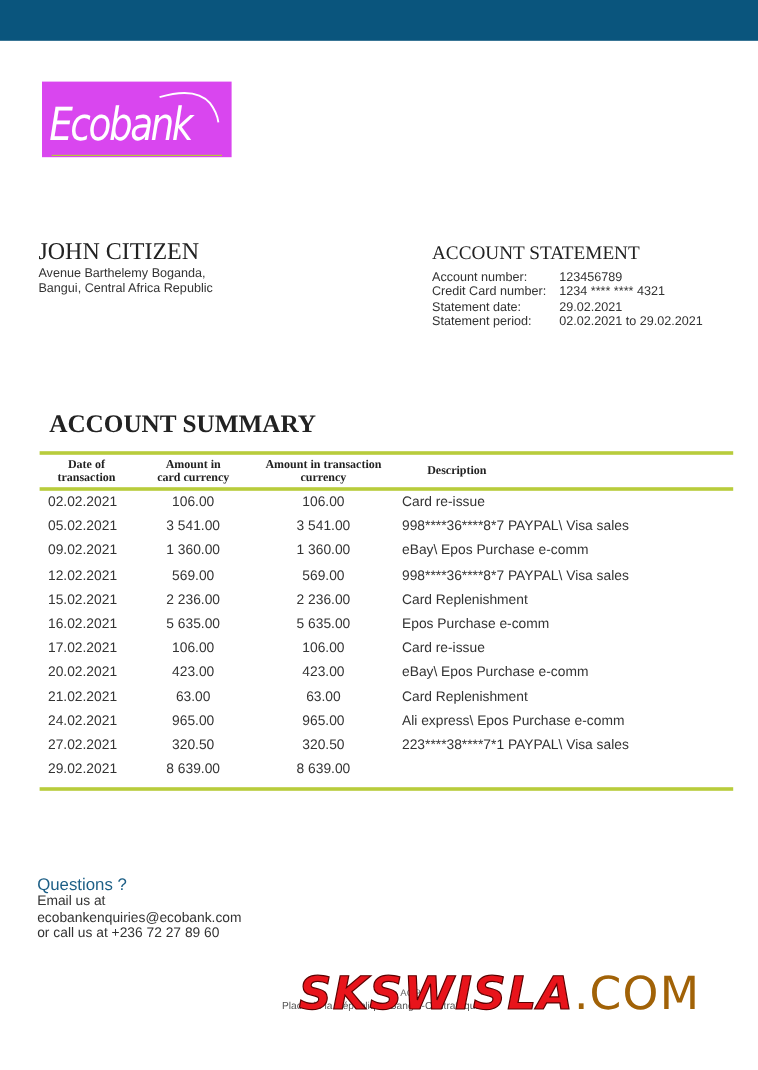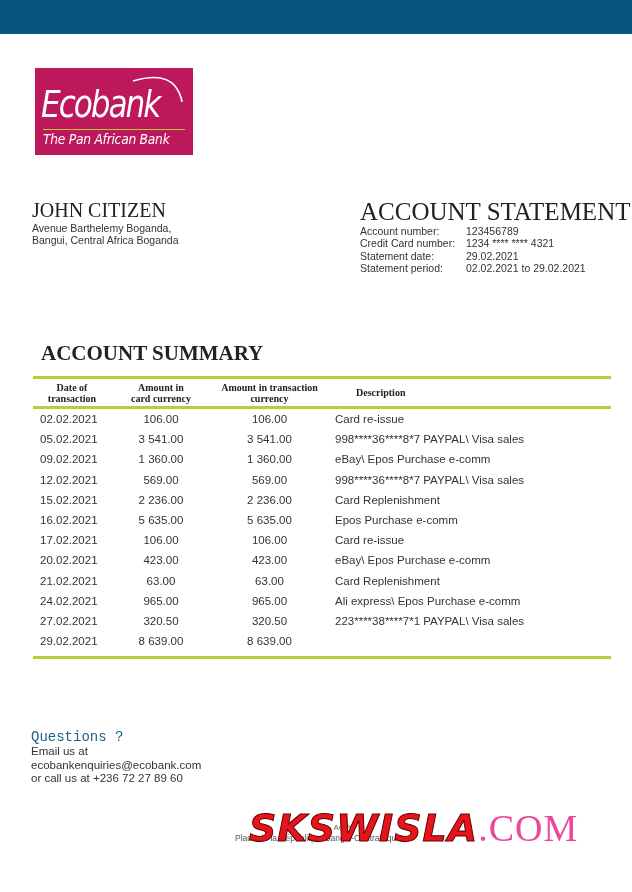--- a/index.html
+++ b/index.html
@@ -5,22 +5,22 @@
   html, body { margin: 0; padding: 0; }
   body {
     width: 632px; height: 892px; position: relative; overflow: hidden;
     background: #ffffff;
     font-family: "Liberation Sans", sans-serif;
     color: #2b2b2b;
   }
   .topbar { position: absolute; left: 0; top: 0; width: 632px; height: 34px; background: #0a557d; }
 
   .logo {
-    position: absolute; left: 35px; top: 68px; width: 158px; height: 87px;
-    background: #be185d; color: #ffffff; box-sizing: border-box;
+    position: absolute; left: 35px; top: 68px; width: 158px; height: 63px;
+    background: #d946ef; color: #ffffff; box-sizing: border-box;
   }
   .logo-swoosh { position: absolute; left: 0; top: 0; width: 158px; height: 60px; }
   .logo-name {
     position: absolute; left: 6px; top: 14px;
     font-family: "DejaVu Sans", sans-serif; font-style: italic;
     font-size: 38px; letter-spacing: -2.5px; line-height: 44px;
     transform: scaleX(0.82); transform-origin: left center;
   }
   .logo-rule { position: absolute; left: 8px; top: 61px; width: 142px; height: 1px; background: #b6c93a; }
   .logo-tag {
@@ -28,21 +28,21 @@
     font-family: "DejaVu Sans", sans-serif; font-style: italic;
     font-size: 14px; line-height: 16px; letter-spacing: -0.3px;
     transform: scaleX(0.88); transform-origin: left center; white-space: nowrap;
   }
 
   .customer { position: absolute; left: 32px; top: 199px; }
   .customer-name { font-family: "Liberation Serif", serif; font-size: 20px; line-height: 22px; color: #222; }
   .customer-addr { font-size: 10.5px; line-height: 12px; color: #333; margin-top: 1px; }
 
   .statement { position: absolute; left: 360px; top: 201px; }
-  .statement-title { font-family: "Liberation Serif", serif; font-size: 25px; line-height: 22px; color: #222; white-space: nowrap; }
+  .statement-title { font-family: "Liberation Serif", serif; font-size: 16px; line-height: 22px; color: #222; white-space: nowrap; }
   .meta { margin-top: 2px; font-size: 10.5px; line-height: 12.3px; color: #333; }
   .meta-row { display: flex; }
   .meta-label { width: 106px; }
   .meta-value { white-space: nowrap; }
 
   .summary-title {
     position: absolute; left: 41px; top: 341px;
     font-family: "Liberation Serif", serif; font-weight: bold; font-size: 21px; color: #222; white-space: nowrap;
   }
 
@@ -59,53 +59,53 @@
   .c4 { flex: 1; }
   .th.c4 { text-align: left; padding-left: 28px; }
   .tbody { padding-top: 0px; padding-bottom: 5px; }
   .tr { display: flex; height: 20.2px; align-items: center; font-size: 11.5px; color: #333; }
   .td.c1 { text-align: left; padding-left: 7px; width: 71px; }
   .td.c2 { text-align: center; }
   .td.c3 { text-align: center; }
   .td.c4 { text-align: left; padding-left: 7px; white-space: nowrap; }
 
   .questions { position: absolute; left: 31px; top: 729px; }
-  .q-title { font-family: Liberation Mono, monospace; font-size: 14px; color: #1d5f86; line-height: 16px; }
+  .q-title { font-family: Liberation Sans, sans-serif; font-size: 14px; color: #1d5f86; line-height: 16px; }
   .q-line { font-size: 11.5px; line-height: 13.5px; color: #333; }
 
   .footer { position: absolute; left: 232px; top: 821px; width: 200px; }
   .f-bank { font-size: 11px; font-weight: bold; color: #1d5f86; line-height: 13px; white-space: nowrap; }
   .f-agp { font-size: 8px; color: #666; text-align: center; line-height: 10px; margin-top: 2px; padding-left: 20px; }
   .f-addr { font-size: 8.5px; color: #555; line-height: 11px; white-space: nowrap; margin-left: 3px; }
 
   .watermark {
     position: absolute; left: 249px; top: 806px; white-space: nowrap;
     font-family: "DejaVu Sans", sans-serif; font-size: 38px; line-height: 44px; letter-spacing: 1px;
   }
   .wm-red { color: #e8141b; font-weight: bold; -webkit-text-stroke: 1px #5a0000; font-style: italic; }
-  .wm-blue { color: #ec4899; font-family: Liberation Serif, serif; }
+  .wm-blue { color: #a16207; }
 </style>
 </head>
 <body>
 
 <div class="topbar"></div>
 
 <div class="logo">
   <svg class="logo-swoosh" viewBox="0 0 158 60">
     <path d="M98 13 Q128 4 140 18 Q146 26 147 34" stroke="#ffffff" stroke-width="1.6" fill="none"></path>
   </svg>
   <div class="logo-name">Ecobank</div>
   <div class="logo-rule"></div>
   <div class="logo-tag">The Pan African Bank</div>
 </div>
 
 <div class="customer">
   <div class="customer-name">JOHN CITIZEN</div>
   <div class="customer-addr">Avenue Barthelemy Boganda,</div>
-  <div class="customer-addr" style="margin-top:0">Bangui, Central Africa Boganda</div>
+  <div class="customer-addr" style="margin-top:0">Bangui, Central Africa Republic</div>
 </div>
 
 <div class="statement">
   <div class="statement-title">ACCOUNT STATEMENT</div>
   <div class="meta">
     <div class="meta-row">
       <span class="meta-label">Account number:</span>
       <span class="meta-value">123456789</span>
     </div>
     <div class="meta-row">

